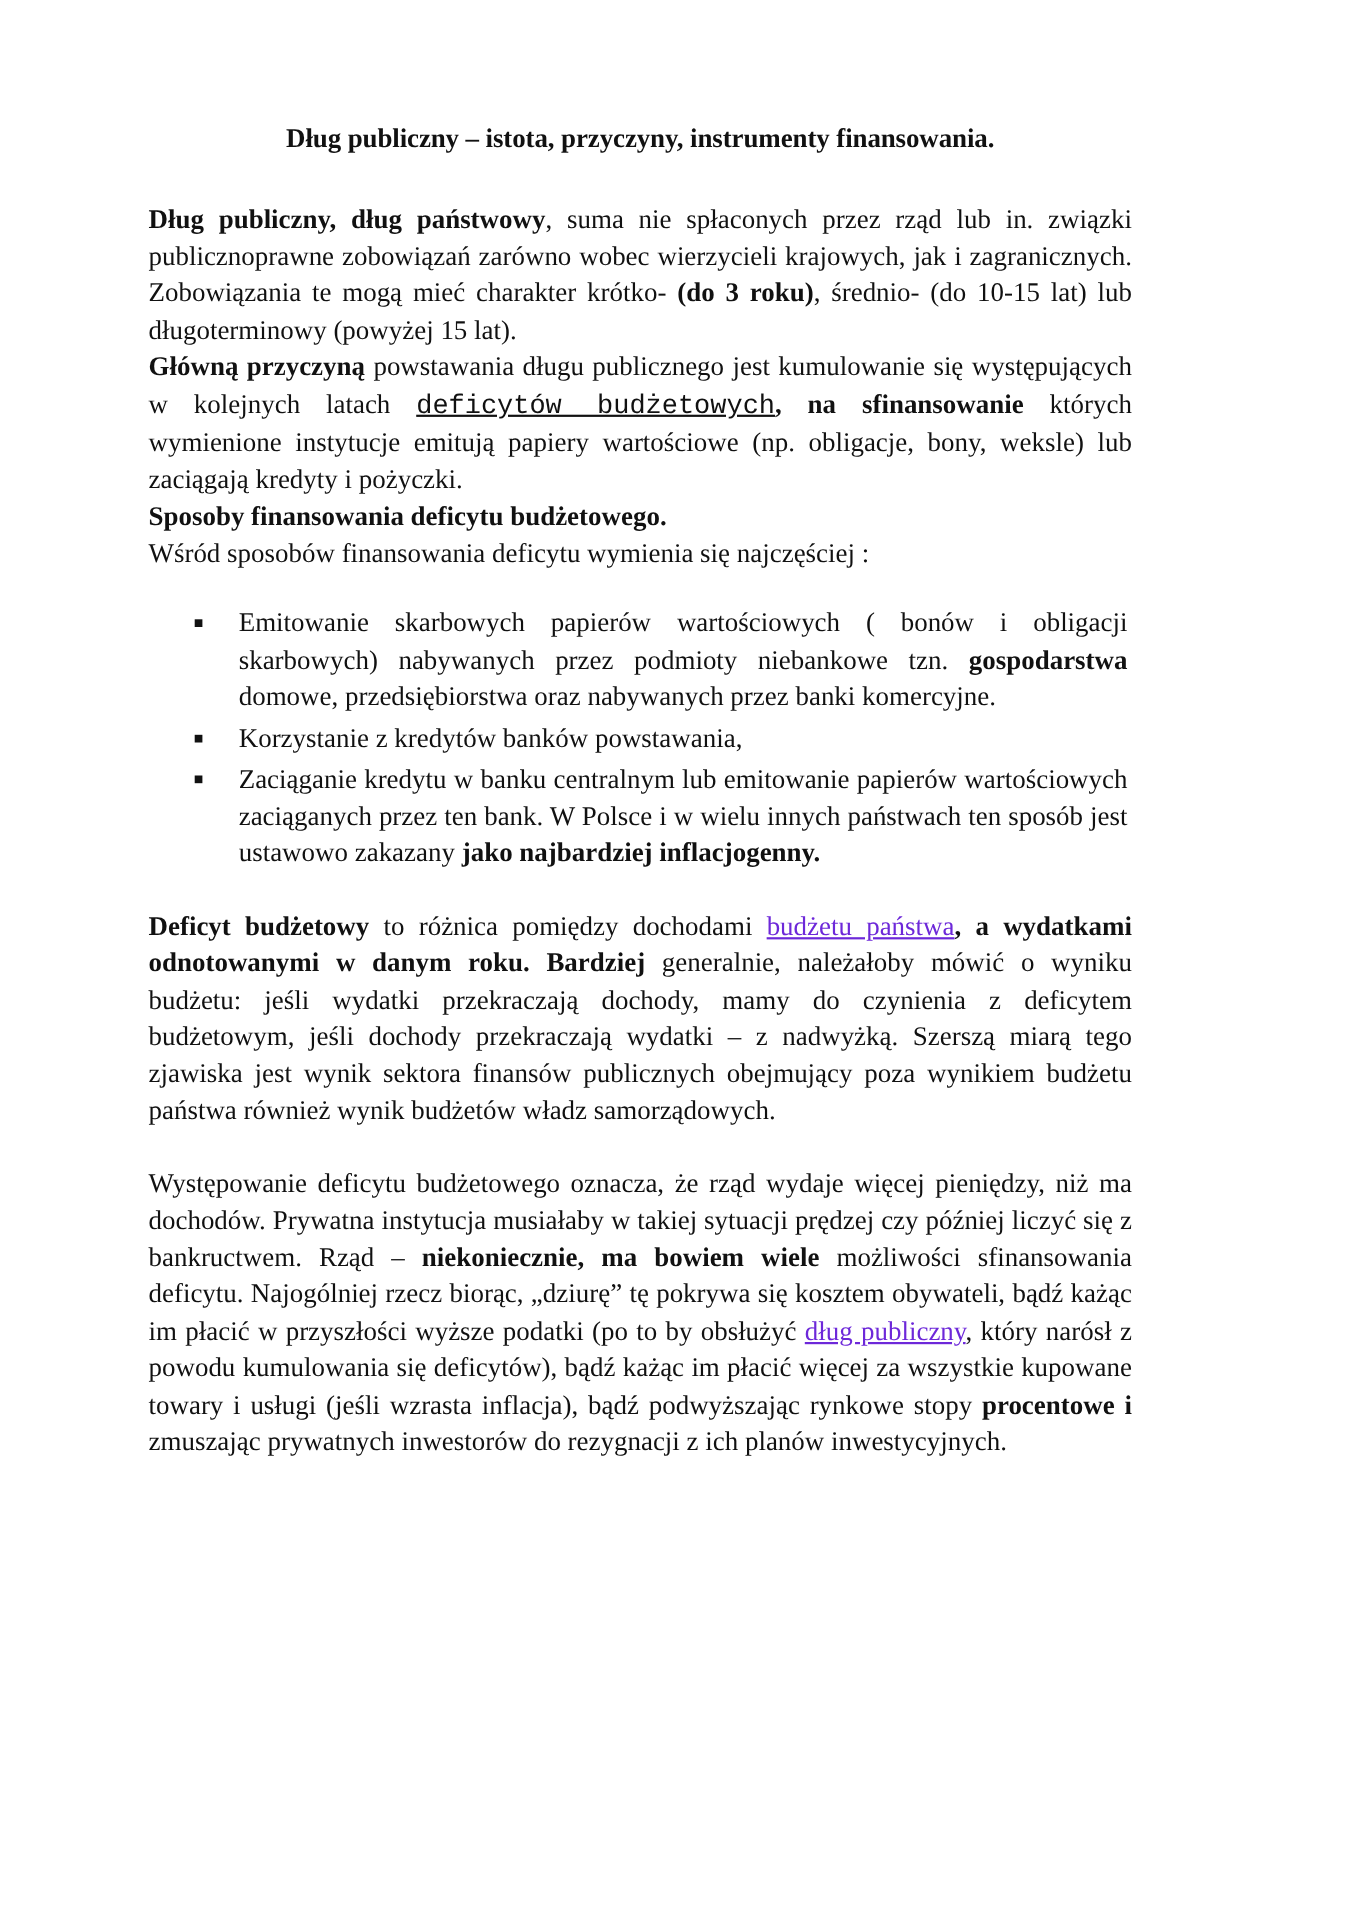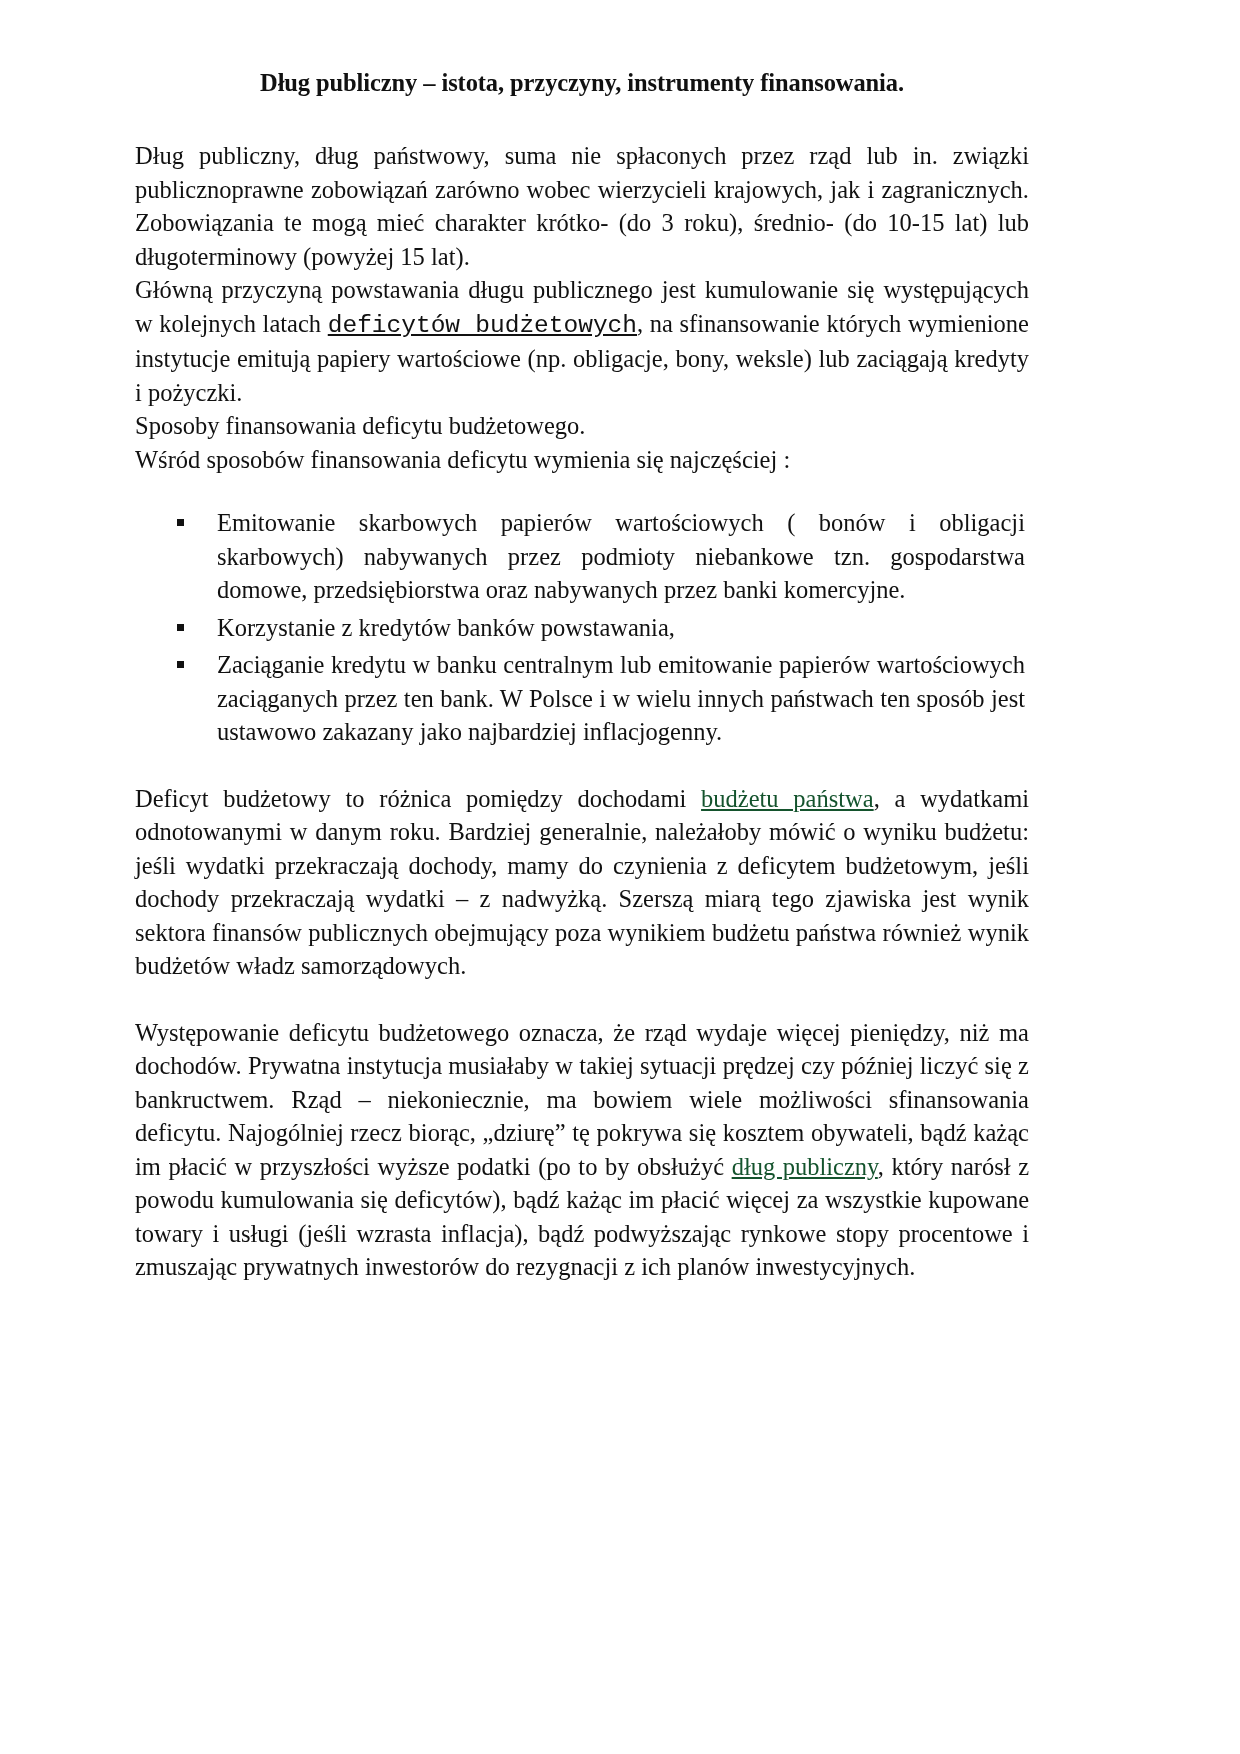--- a/index.html
+++ b/index.html
@@ -12,21 +12,21 @@
     height: 1754px;
     font-family: "Liberation Serif", "DejaVu Serif", serif;
     color: #111111;
     -webkit-font-smoothing: antialiased;
   }
   .page {
     position: relative;
     width: 1240px;
     height: 1754px;
     box-sizing: border-box;
-    padding: 68px 218px 0 128px;
+    padding: 112px 218px 0 128px;
     background: #ffffff;
   }
   .content {
     width: 894px;
     margin-left: 7px;
   }
   h1.doc-title {
     font-size: 24.5px;
     font-weight: bold;
     text-align: center;
@@ -36,28 +36,28 @@
   }
   p.para {
     font-size: 24.5px;
     line-height: 33.5px;
     text-align: justify;
     text-justify: inter-word;
     margin: 0;
     hyphens: none;
   }
   p.gap-before { margin-top: 33px; }
-  .b { font-weight: normal; }
+  .b { font-weight: bold; }
   .u-plain {
     text-decoration: underline;
     text-underline-offset: 2px;
     font-family: Liberation Mono, monospace;
   }
   a.doc-link {
-    color: #14532d;
+    color: #6d28d9;
     text-decoration: underline;
     text-underline-offset: 2px;
   }
   ul.bullets {
     list-style: none;
     margin: 30px 0 0 0;
     padding: 0;
   }
   ul.bullets li {
     position: relative;

